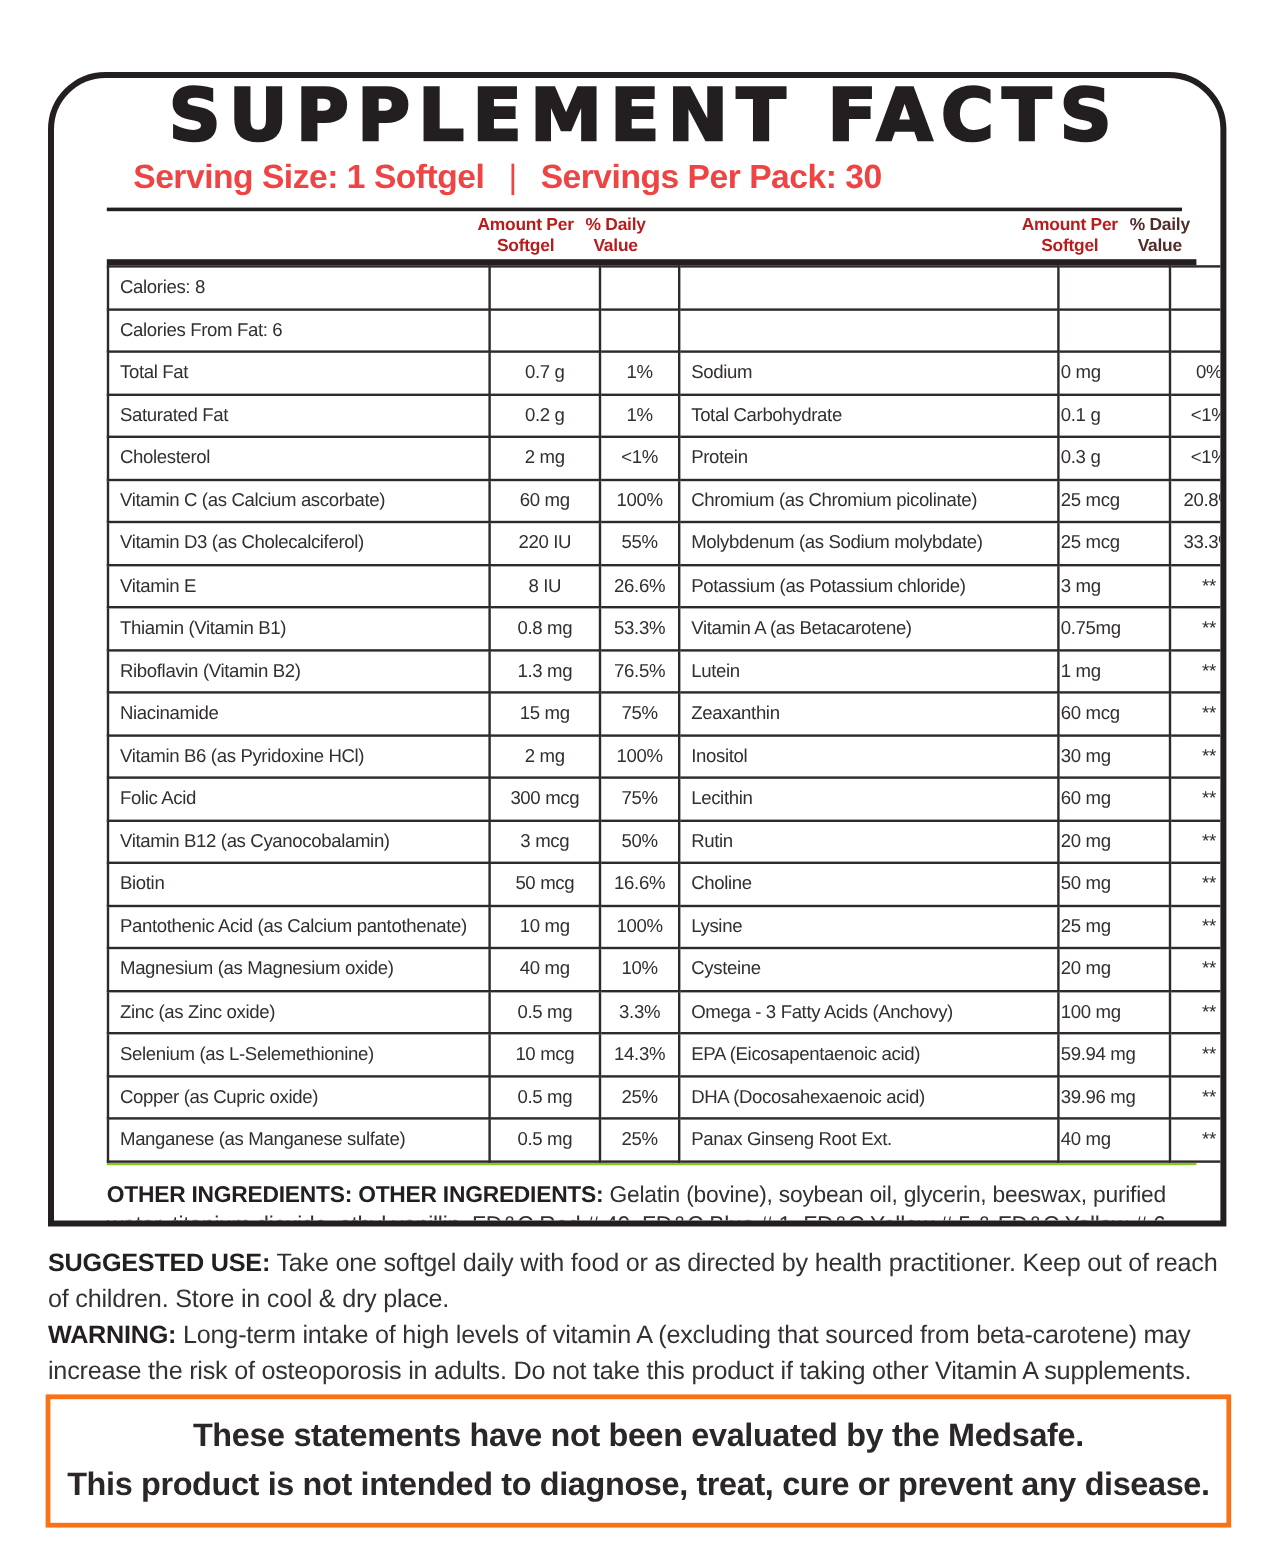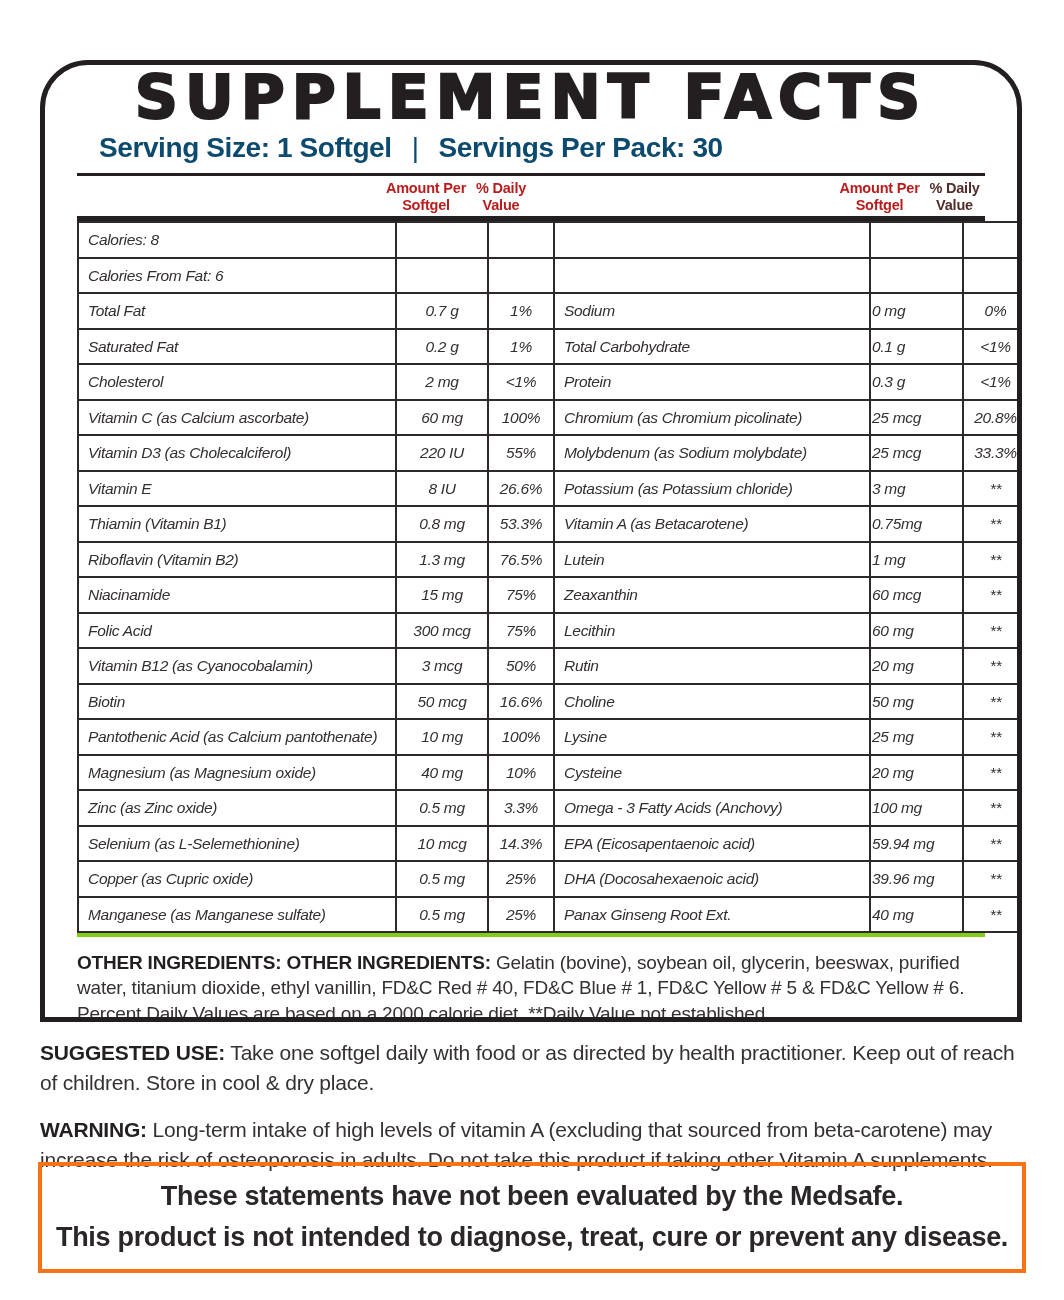--- a/index.html
+++ b/index.html
@@ -7,62 +7,62 @@
     width:1064px; height:1300px; position:relative;
     background:#ffffff; color:#332e2f;
     font-family:"Liberation Sans", sans-serif;
     -webkit-font-smoothing:antialiased;
   }
   .panel {
     position:absolute; left:40px; top:60px; width:982px; height:962px;
     border:5px solid #231f20; border-radius:48px 48px 0 0;
     box-sizing:border-box; background:#fff; overflow:hidden;
   }
-  .panel-inner { padding:2px 32px 0 32px; }
+  .panel-inner { padding:2px 32px 0 44px; }
   .main-title {
     font-family:"DejaVu Sans","Liberation Sans",sans-serif;
     font-weight:bold; font-size:60px; line-height:1.02;
     color:#231f20; letter-spacing:7px; text-align:center;
     -webkit-text-stroke:2.2px #231f20; white-space:nowrap;
   }
   .serving-line {
-    font-size:28px; font-weight:bold; color:#0c4a6e;
+    font-size:28px; font-weight:bold; color:#ef4444;
     letter-spacing:-0.4px; margin-top:4px; padding-left:22px;
   }
   .serving-sep { display:inline-block; margin:0 20px; font-weight:normal; }
   .rule-a { height:3px; background:#231f20; margin-top:9px; }
   .col-headers {
     display:grid; grid-template-columns:305px 88px 62px 303px 89px 61px;
     width:908px; padding:4px 0 2px 0;
   }
   .col-head {
     font-size:14.5px; font-weight:bold; color:#b91c1c;
     text-align:center; line-height:1.18; letter-spacing:-0.2px;
   }
   .col-head.maroon { color:#512d28; }
-  .table-wrap { border-top:5px solid #231f20; border-bottom:4px solid #84cc16; width:908px;font-style:italic; }
+  .table-wrap { border-top:5px solid #231f20; border-bottom:2px solid #84cc16; width:908px; }
   table.facts { border-collapse:collapse; table-layout:fixed; width:908px; }
   table.facts td {
     border:2px solid #2e292a; height:31.5px; font-size:15.5px;
     letter-spacing:-0.3px; color:#332e2f; overflow:hidden; white-space:nowrap;
   }
   td.c-label   { width:305px; text-align:left; padding:0 2px 0 9px; }
   td.c-amount  { width:88px;  text-align:center; }
   td.c-dv      { width:62px;  text-align:center; }
   td.c-label2  { width:303px; text-align:left; padding:0 2px 0 9px; }
   td.c-amount2 { width:89px;  text-align:left; }
   td.c-dv2     { width:61px;  text-align:center; }
   .other-ing {
     width:908px; margin-top:13px; font-size:19px; line-height:1.32;
     color:#353031; letter-spacing:-0.2px;
   }
   .other-ing b, .para b { color:#231f20; }
   .below { position:absolute; left:40px; top:1038px; width:992px; }
   .para { font-size:21px; line-height:1.43; color:#353031; letter-spacing:-0.2px; margin:0; }
-  .para + .para { margin-top:17px; }
+  .para + .para { margin-top:0; }
   .disclaimer-box {
     position:absolute; left:38px; top:1162px; width:988px; box-sizing:border-box;
     border:4px solid #f97316; padding:10px 8px 12px 8px;
     text-align:center; font-size:27px; font-weight:bold; color:#2b2627;
     line-height:1.5; letter-spacing:-0.3px;
   }
 </style>
 </head>
 <body>
 
@@ -183,20 +183,28 @@
             </tr>
             <tr>
               <td class="c-label">Niacinamide</td>
               <td class="c-amount">15 mg</td>
               <td class="c-dv">75%</td>
               <td class="c-label2">Zeaxanthin</td>
               <td class="c-amount2">60 mcg</td>
               <td class="c-dv2">**</td>
             </tr>
             <tr>
+              <td class="c-label">Vitamin B6 (as Pyridoxine HCl)</td>
+              <td class="c-amount">2 mg</td>
+              <td class="c-dv">100%</td>
+              <td class="c-label2">Inositol</td>
+              <td class="c-amount2">30 mg</td>
+              <td class="c-dv2">**</td>
+            </tr>
+            <tr>
               <td class="c-label">Folic Acid</td>
               <td class="c-amount">300 mcg</td>
               <td class="c-dv">75%</td>
               <td class="c-label2">Lecithin</td>
               <td class="c-amount2">60 mg</td>
               <td class="c-dv2">**</td>
             </tr>
             <tr>
               <td class="c-label">Vitamin B12 (as Cyanocobalamin)</td>
               <td class="c-amount">3 mcg</td>

